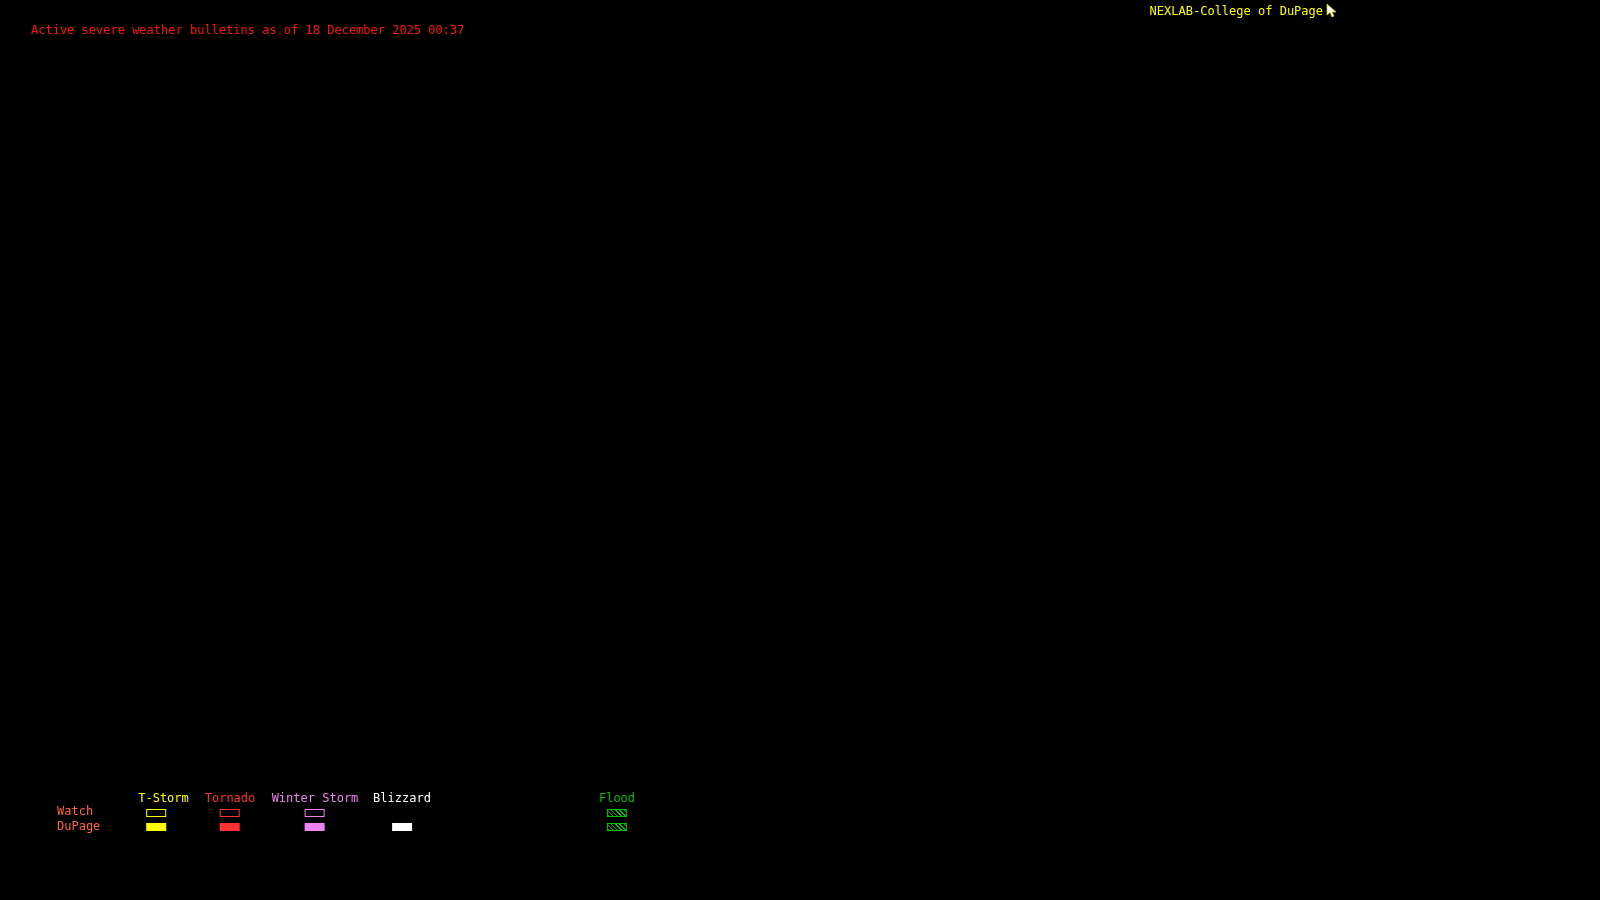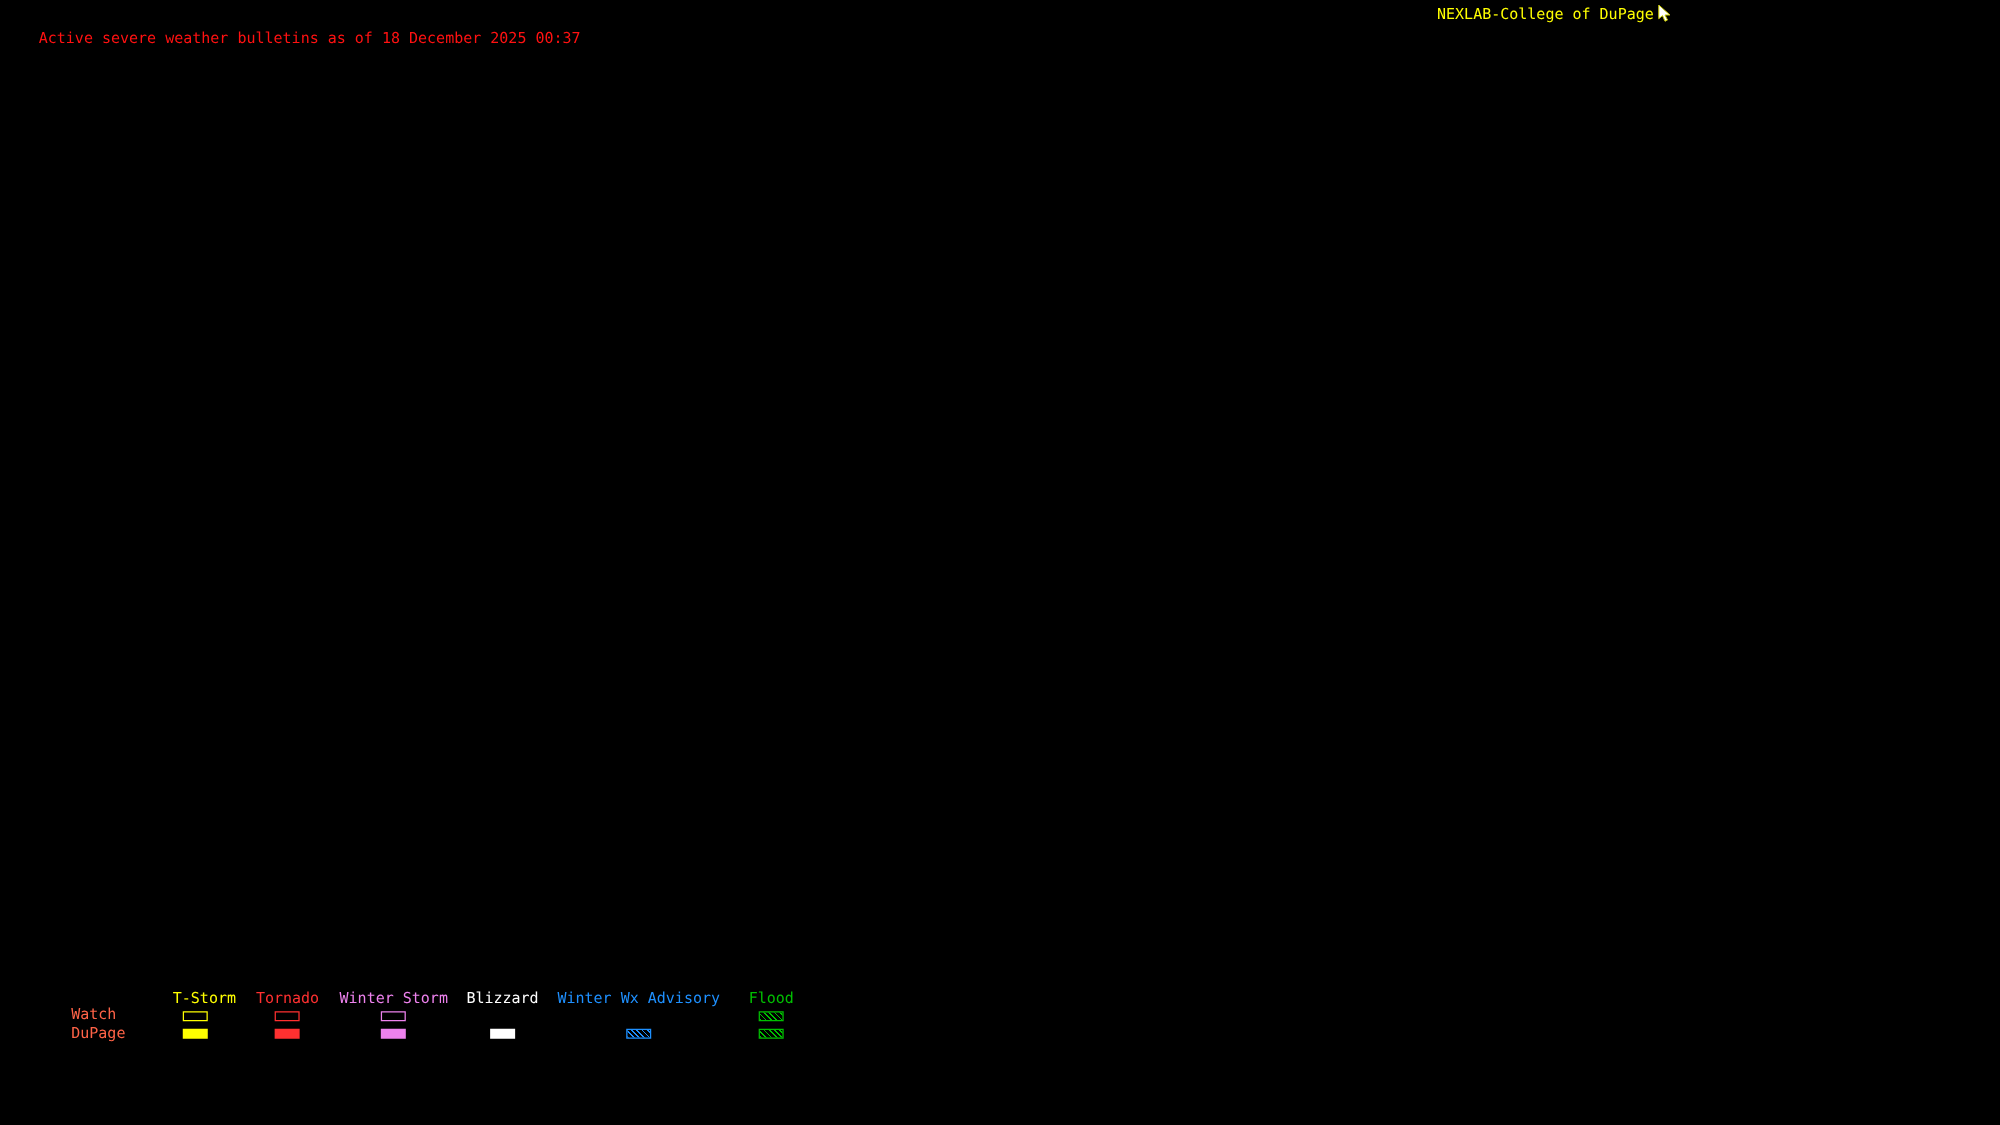--- a/index.html
+++ b/index.html
@@ -126,25 +126,20 @@
       <div class="swatch" style="border: 1px solid rgb(238, 130, 238);"></div>
       <div class="swatch" style="background: rgb(238, 130, 238);"></div>
     </div>
 
     <div class="legend-col" style="left:402px">
       <div class="legend-label" style="color: rgb(255, 255, 255);">Blizzard</div>
       <div class="swatch" style="visibility: hidden;"></div>
       <div class="swatch" style="background: rgb(255, 255, 255);"></div>
     </div>
 
-    <div class="legend-col" style="left:511px">
-      <div class="legend-label" style="color: rgb(30, 144, 255);">Winter Wx Advisory</div>
-      <div class="swatch" style="visibility: hidden;"></div>
-      <div class="swatch" style="border: 1px solid rgb(30, 144, 255); background-image: repeating-linear-gradient(45deg, rgb(30, 144, 255) 0px, rgb(30, 144, 255) 1px, transparent 1px, transparent 3px);"></div>
-    </div>
 
     <div class="legend-col" style="left:617px">
       <div class="legend-label" style="color: rgb(0, 192, 0);">Flood</div>
       <div class="swatch" style="border: 1px solid rgb(0, 192, 0); background-image: repeating-linear-gradient(45deg, rgb(0, 192, 0) 0px, rgb(0, 192, 0) 1px, transparent 1px, transparent 3px);"></div>
       <div class="swatch" style="border: 1px solid rgb(0, 192, 0); background-image: repeating-linear-gradient(45deg, rgb(0, 192, 0) 0px, rgb(0, 192, 0) 1px, transparent 1px, transparent 3px);"></div>
     </div>
 
   </div>
 </div>
 

